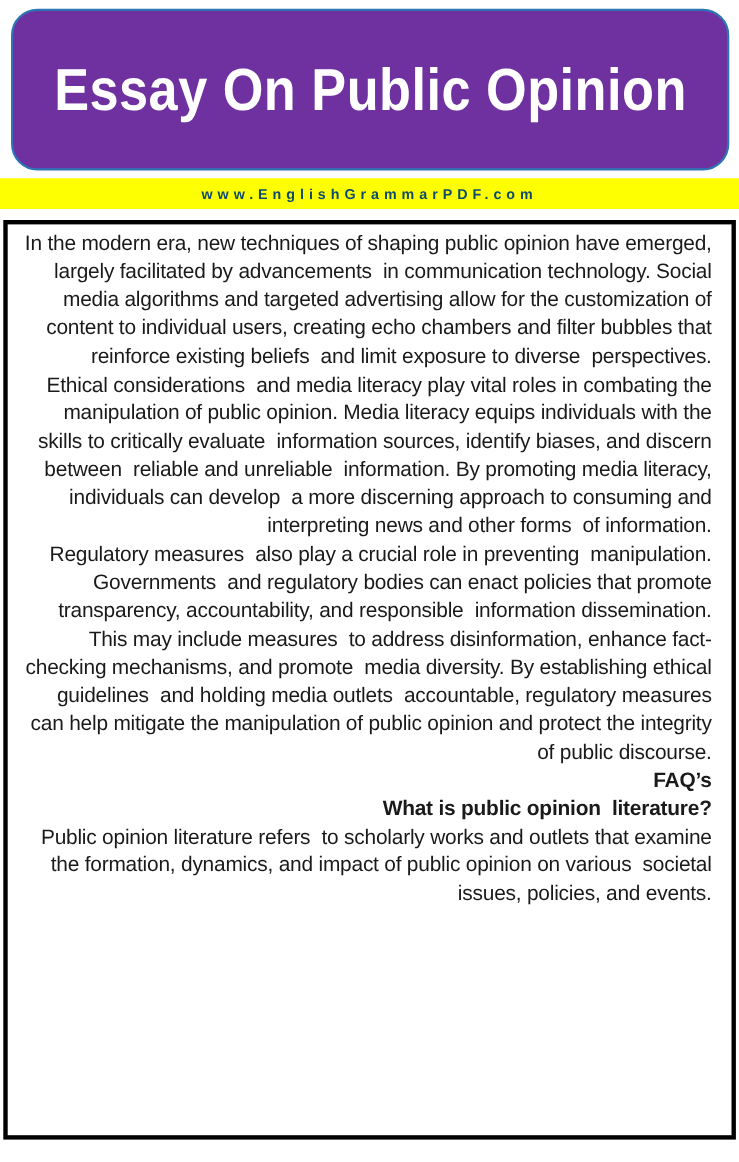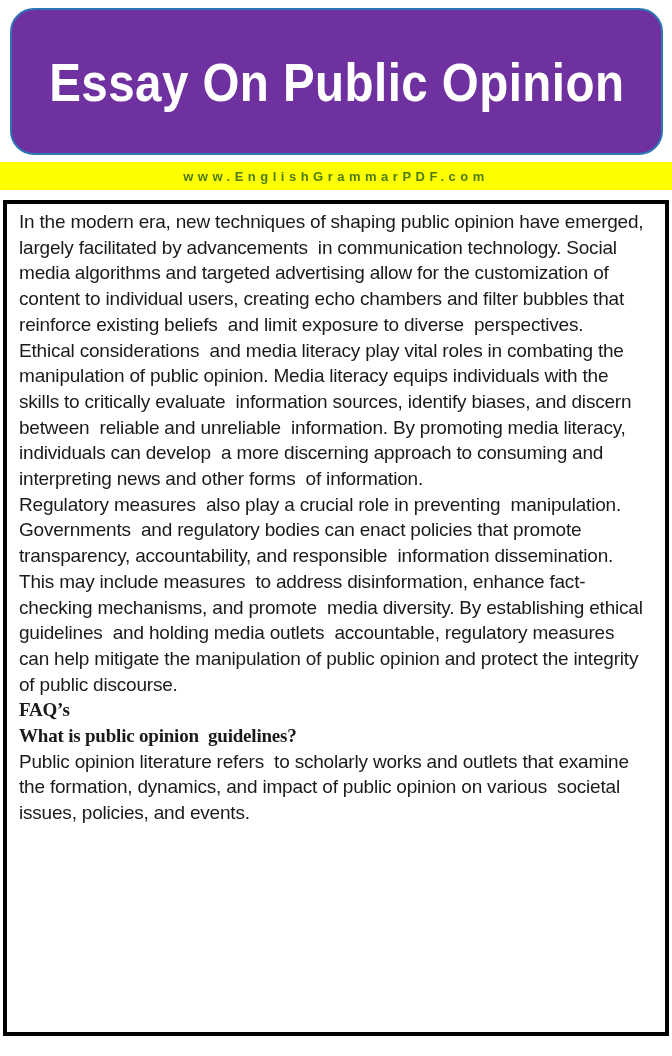--- a/index.html
+++ b/index.html
@@ -8,20 +8,21 @@
     background: #ffffff;
     width: 672px;
     font-family: "Liberation Sans", sans-serif;
   }
   .page {
     position: relative;
     width: 672px;
     height: 1056px;
     background: #ffffff;
     overflow: hidden;
+    text-align: right;
   }
   .title-banner {
     margin: 8px 9px 0 10px;
     height: 147px;
     background: #6F31A0;
     border: 2px solid #2E75B6;
     border-radius: 24px;
     box-sizing: border-box;
     display: flex;
     align-items: center;
@@ -40,21 +41,21 @@
   .site-bar {
     margin-top: 7px;
     height: 28px;
     width: 672px;
     background: #FEFF00;
     display: flex;
     align-items: center;
     justify-content: center;
   }
   .site-bar span {
-    color: #4d7c0f;
+    color: #0c4a6e;
     font-size: 13px;
     font-weight: 700;
     letter-spacing: 4.5px;
   }
   .content-box {
     margin: 10px 3px 0 3px;
     height: 836px;
     box-sizing: border-box;
     border: 4px solid #000000;
     background: #ffffff;
@@ -63,38 +64,37 @@
     font-size: 19px;
     line-height: 25.7px;
     letter-spacing: -0.2px;
   }
   .content-box p {
     margin: 0;
     white-space: pre-wrap;
   }
   .content-box p.bold {
     font-weight: 700;
-    font-family: Liberation Serif, serif;
   }
 </style>
 </head>
 <body>
 
 <div class="page">
 
   <div class="title-banner">
     <h1>Essay On Public Opinion</h1>
   </div>
 
   <div class="site-bar">
     <span>www.EnglishGrammarPDF.com</span>
   </div>
 
   <div class="content-box">
     <p>In the modern era, new techniques of shaping public opinion have emerged, largely facilitated by advancements  in communication technology. Social media algorithms and targeted advertising allow for the customization of content to individual users, creating echo chambers and filter bubbles that reinforce existing beliefs  and limit exposure to diverse  perspectives.</p>
     <p>Ethical considerations  and media literacy play vital roles in combating the manipulation of public opinion. Media literacy equips individuals with the skills to critically evaluate  information sources, identify biases, and discern between  reliable and unreliable  information. By promoting media literacy, individuals can develop  a more discerning approach to consuming and interpreting news and other forms  of information.</p>
     <p>Regulatory measures  also play a crucial role in preventing  manipulation. Governments  and regulatory bodies can enact policies that promote transparency, accountability, and responsible  information dissemination. This may include measures  to address disinformation, enhance fact-checking mechanisms, and promote  media diversity. By establishing ethical guidelines  and holding media outlets  accountable, regulatory measures  can help mitigate the manipulation of public opinion and protect the integrity of public discourse.</p>
     <p class="bold">FAQ’s</p>
-    <p class="bold">What is public opinion  guidelines?</p>
+    <p class="bold">What is public opinion  literature?</p>
     <p>Public opinion literature refers  to scholarly works and outlets that examine the formation, dynamics, and impact of public opinion on various  societal issues, policies, and events.</p>
   </div>
 
 </div>
 
 </body></html>

